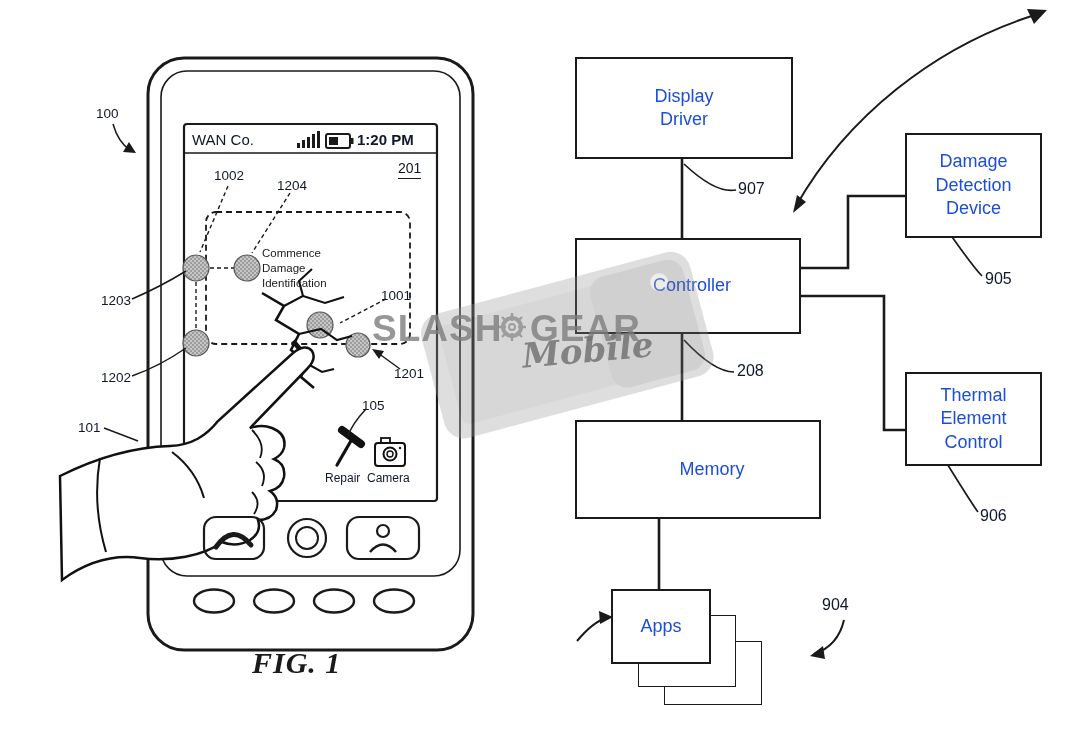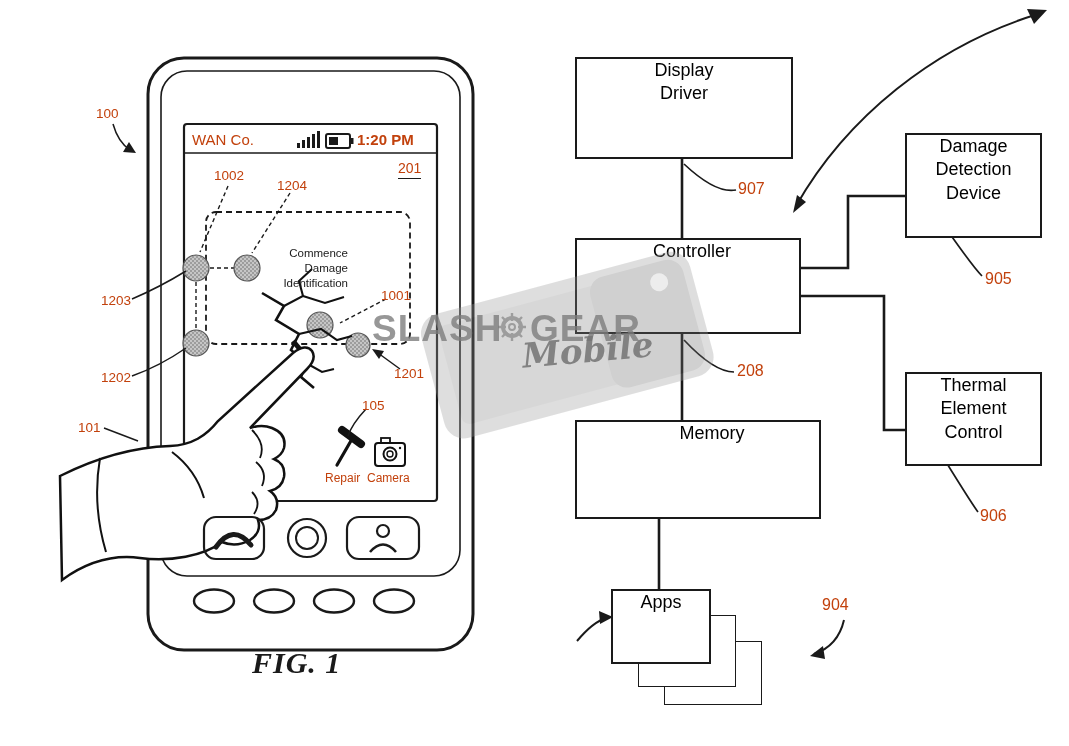--- a/index.html
+++ b/index.html
@@ -1,30 +1,30 @@
 <!DOCTYPE html>
 <html><head>
 <meta charset="utf-8">
 <style>
   html,body{margin:0;padding:0;background:#fff;}
   .stage{position:relative;width:1069px;height:746px;background:#fff;overflow:hidden;
          font-family:"Liberation Sans",sans-serif;color:#1a1a1a;}
   svg.layer{position:absolute;left:0;top:0;}
   #underlay{z-index:0;}
   #watermark-shapes{z-index:5;pointer-events:none;}
-  .lbl{position:absolute;z-index:2;white-space:nowrap;font-size:13.5px;color:#c2410c;}
+  .lbl{position:absolute;z-index:2;white-space:nowrap;font-size:13.5px;color:#0f172a;}
   .ref-lg{font-size:16px;}
   .underlined{border-bottom:1.6px solid #1a1a1a;padding-bottom:2px;}
   .box{position:absolute;z-index:2;border:2.6px solid #1a1a1a;background:#fff;
-       display:flex;justify-content:center;text-align:center;
-       font-size:18px;color:#000000;}
+       display:flex;align-items:center;justify-content:center;text-align:center;
+       font-size:18px;color:#1d4ed8;}
   .box .bt{line-height:1.3;}
   .ghostbox{position:absolute;background:#fff;border:1.8px solid #1a1a1a;}
   .statustxt{font-size:15px;font-weight:400;}
-  .screen-msg{position:absolute;z-index:2;width:86px;text-align:right;font-size:11.5px;line-height:1.3;}
+  .screen-msg{position:absolute;z-index:2;width:86px;text-align:left;font-size:11.5px;line-height:1.3;}
   .icon-lbl{font-size:12px;}
   .fig-caption{position:absolute;z-index:2;font-family:"Liberation Serif",serif;
                font-style:italic;font-weight:bold;font-size:30px;letter-spacing:1px;}
   .wm-txt{position:absolute;z-index:6;pointer-events:none;font-weight:bold;
           font-size:37px;letter-spacing:1px;color:rgba(125,125,125,0.8);}
   .wm-script{position:absolute;z-index:6;pointer-events:none;font-family:"DejaVu Serif",serif;
              font-style:italic;font-weight:bold;font-size:34px;color:rgba(115,115,115,0.85);
              transform:rotate(-5deg);}
 </style>
 </head>

